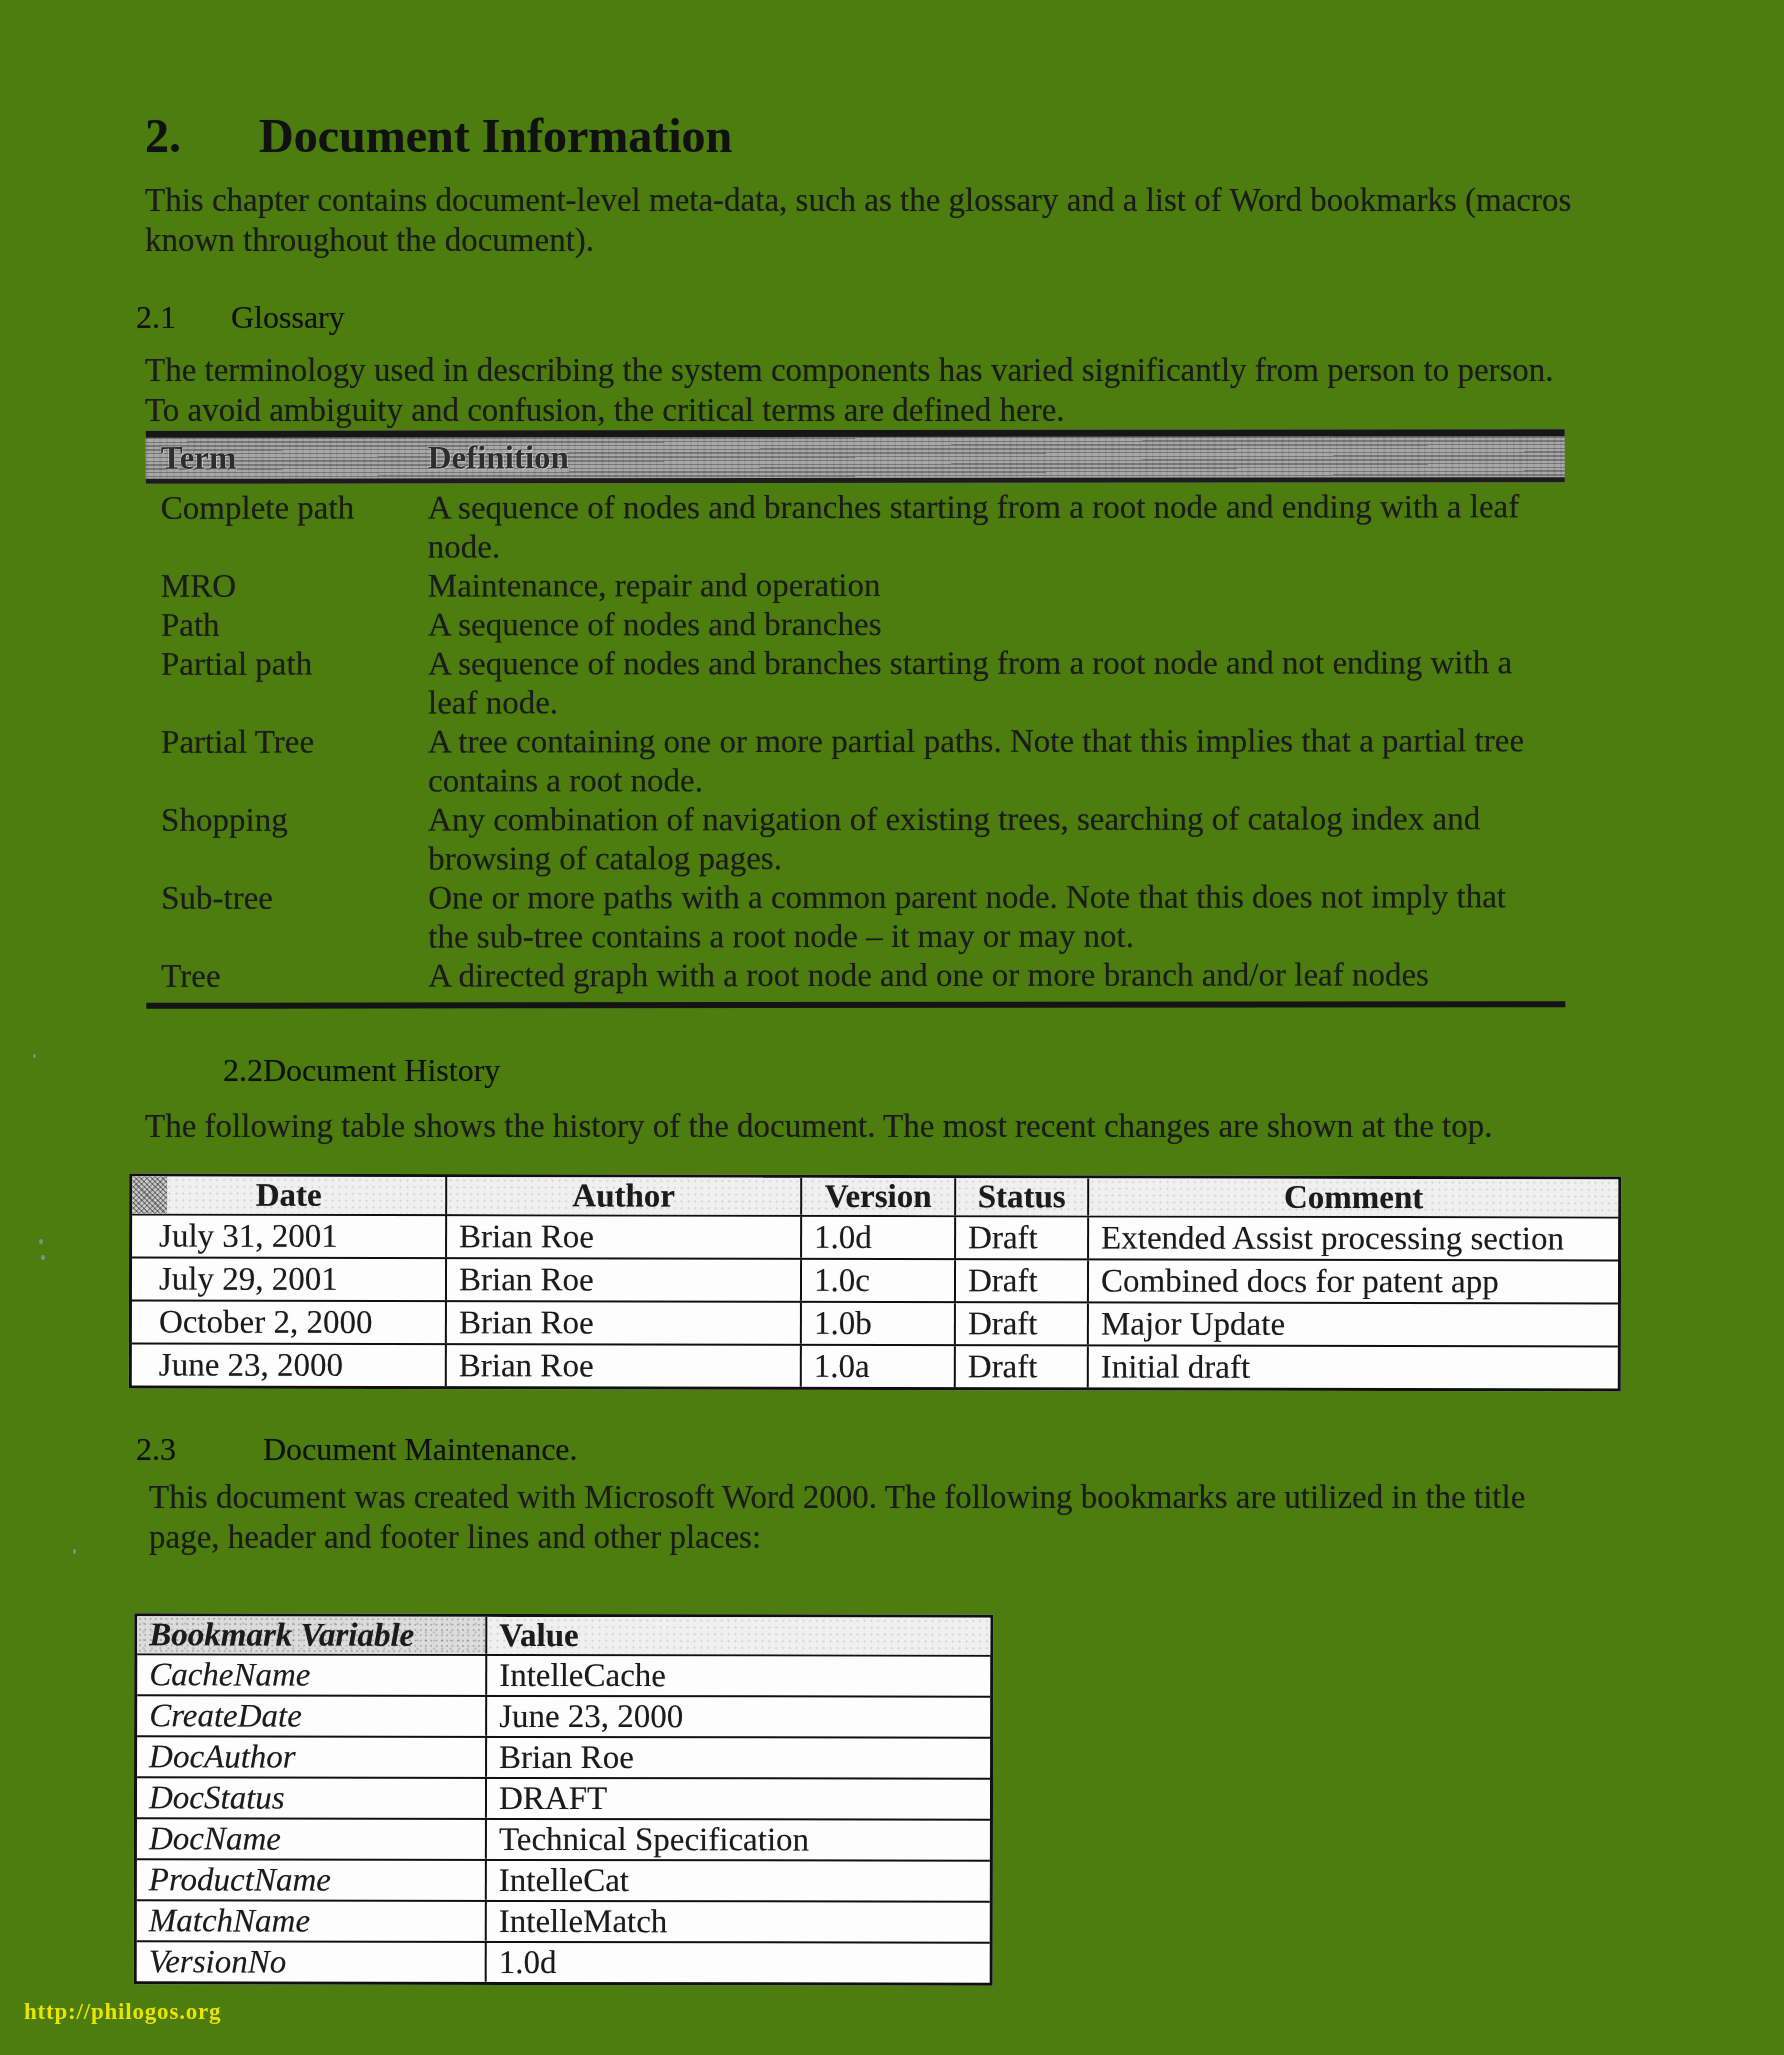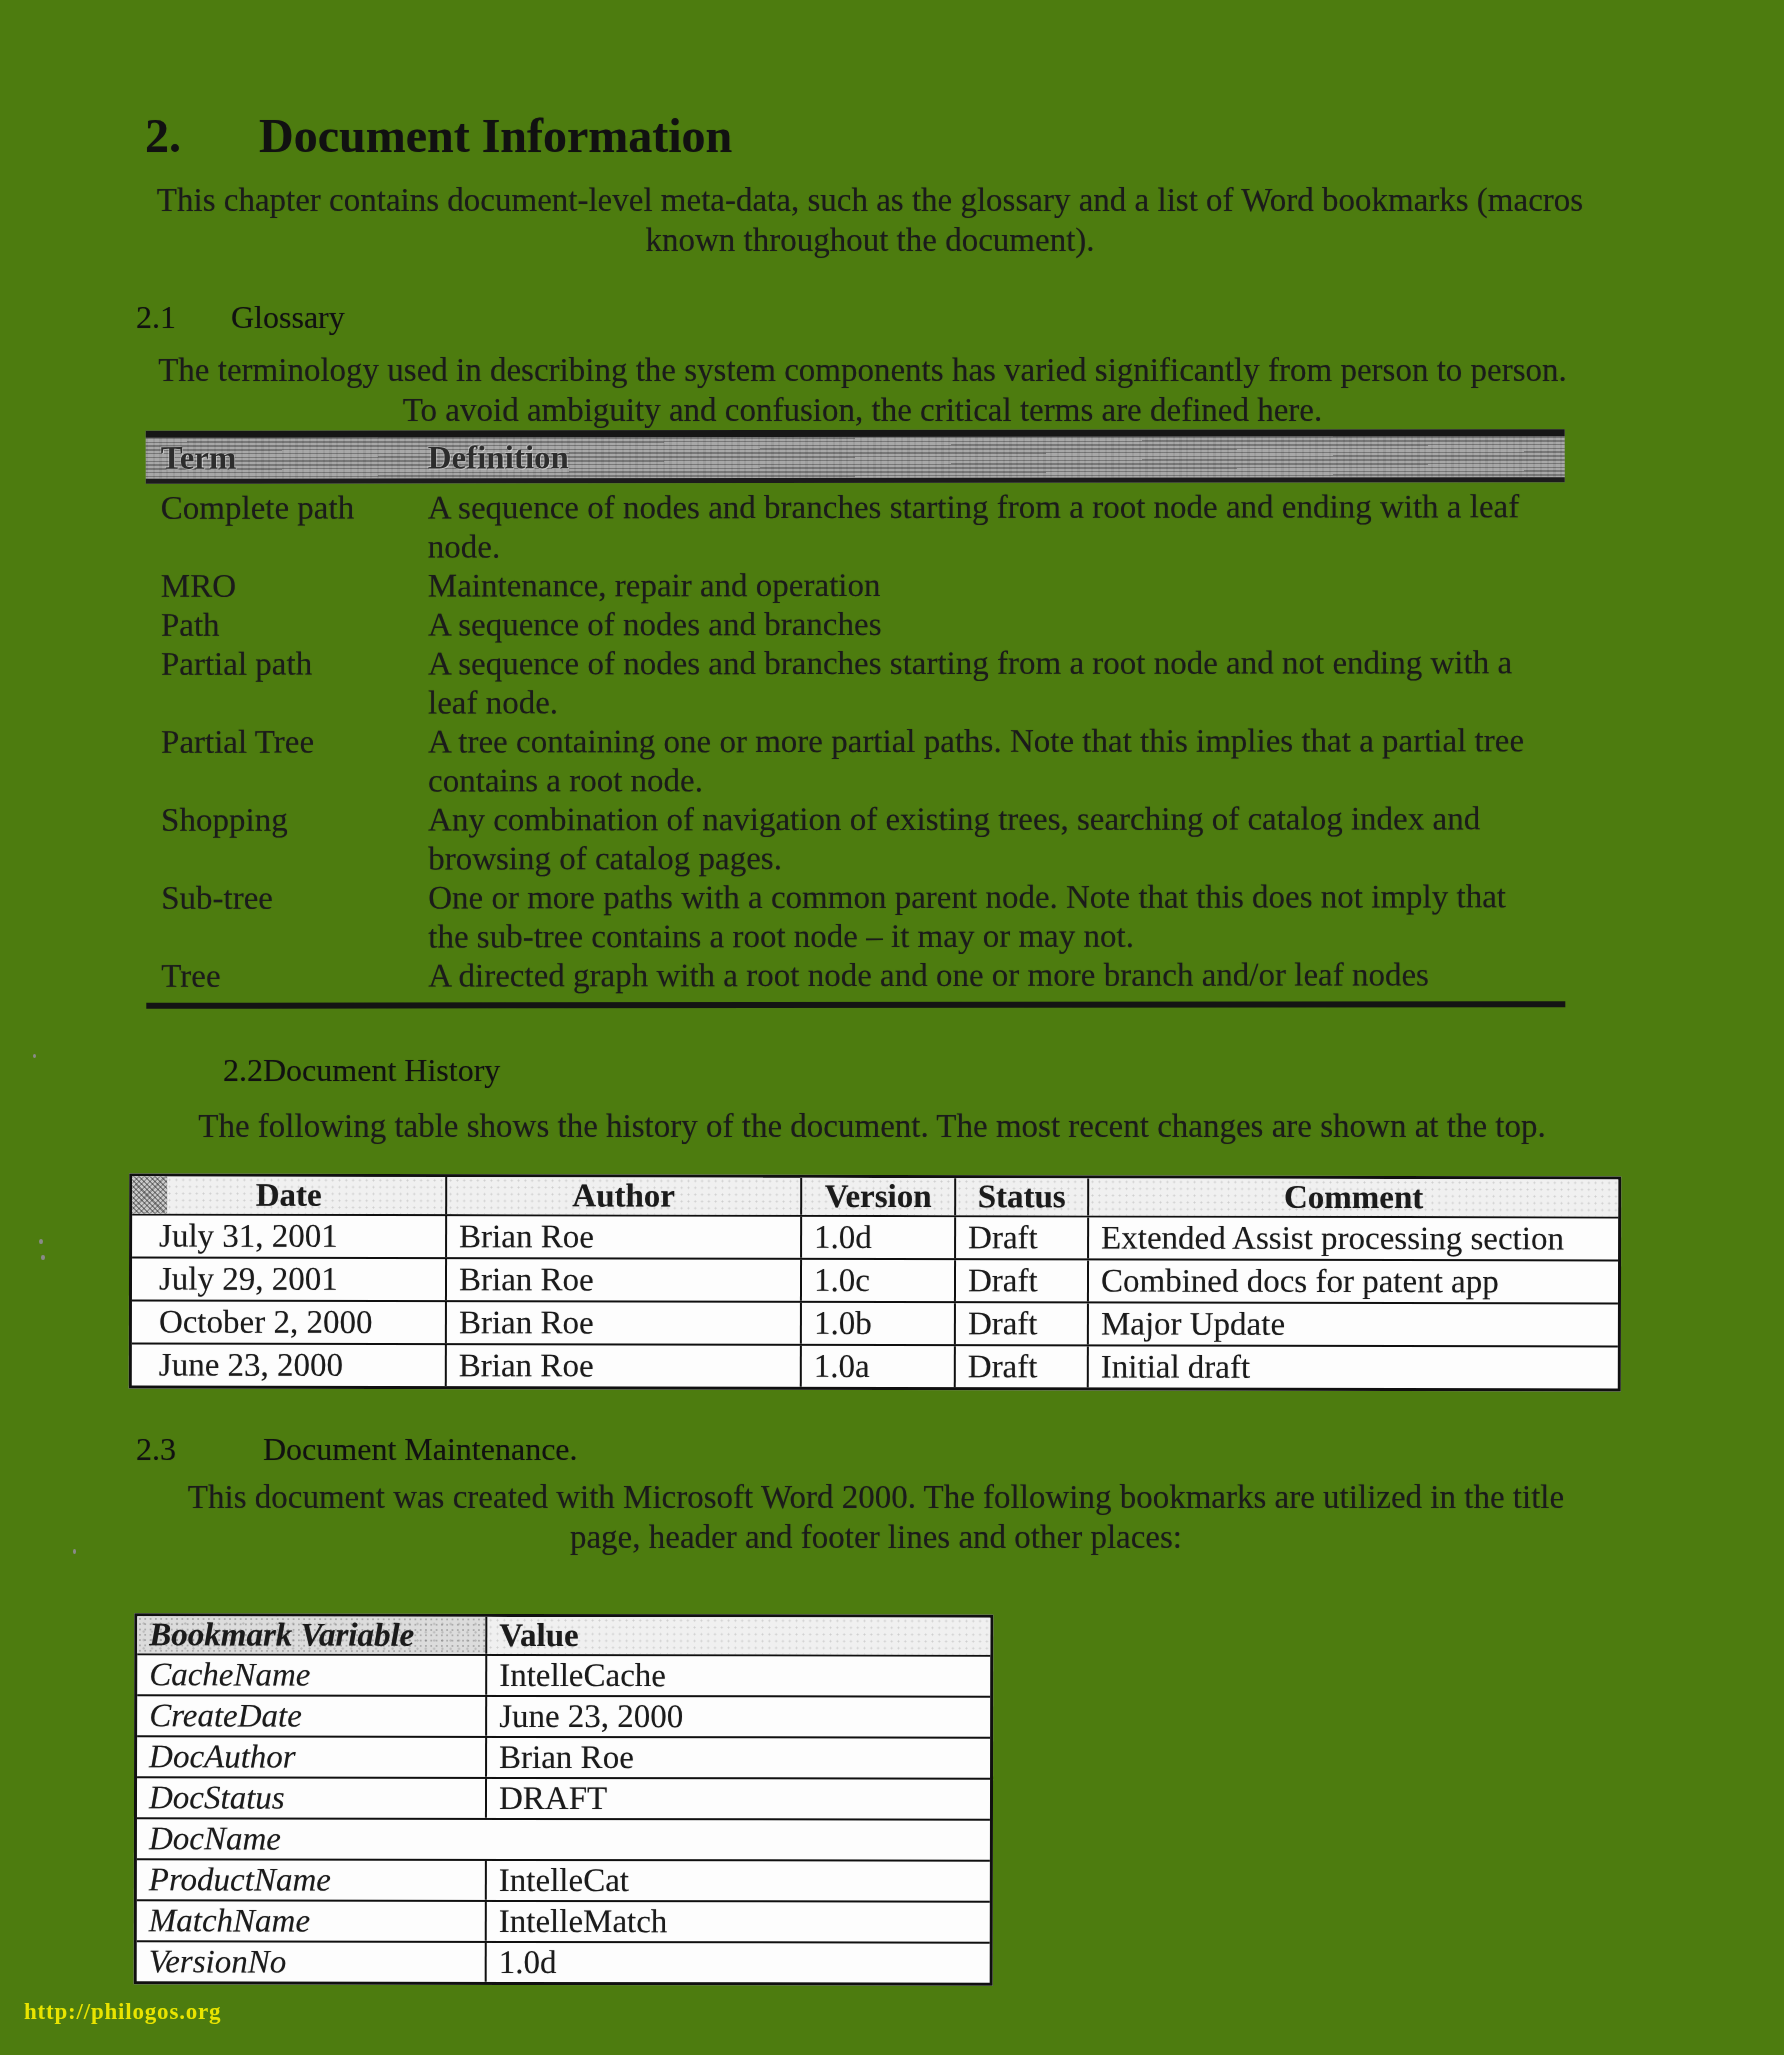--- a/index.html
+++ b/index.html
@@ -15,21 +15,21 @@
 
   
   .h1{position:absolute;left:145px;top:112px;font-size:48px;font-weight:700;line-height:1;color:#111;}
   .h2{position:absolute;left:136px;font-size:32px;font-weight:400;line-height:1;color:#111;}
   .num{display:inline-block;}
   .h1 .num{width:114px;}
   .h2.s21 .num{width:95px;}
   .h2.s22 .num,.h2.s23 .num{width:127px;}
 
   
-  .para{position:absolute;left:145px;font-size:33px;line-height:40px;text-align:center;}
+  .para{position:absolute;left:145px;font-size:33px;line-height:40px;}
 
   
   .gtable{position:absolute;left:146px;top:430px;width:1419px;transform:rotate(-0.06deg);}
   .gband{
     border-top:7.6px solid #161616;border-bottom:5.3px solid #1c1c1c;
     height:41px;display:grid;grid-template-columns:282px 1fr;align-items:center;
     background-color:#9e9e9e;
     background-image:
       repeating-linear-gradient(180deg, rgba(20,20,20,.28) 0 1.5px, rgba(255,255,255,.10) 1.5px 3.8px),
       repeating-linear-gradient(90deg, rgba(0,0,0,.08) 0 2.3px, transparent 2.3px 6.8px);
@@ -205,20 +205,21 @@
     <div class="brow">
       <div class="bcell">DocAuthor</div>
       <div class="bcell">Brian Roe</div>
     </div>
     <div class="brow">
       <div class="bcell">DocStatus</div>
       <div class="bcell">DRAFT</div>
     </div>
     <div class="brow">
       <div class="bcell">DocName</div>
+      <div class="bcell">Technical Specification</div>
     </div>
     <div class="brow">
       <div class="bcell">ProductName</div>
       <div class="bcell">IntelleCat</div>
     </div>
     <div class="brow">
       <div class="bcell">MatchName</div>
       <div class="bcell">IntelleMatch</div>
     </div>
     <div class="brow">

